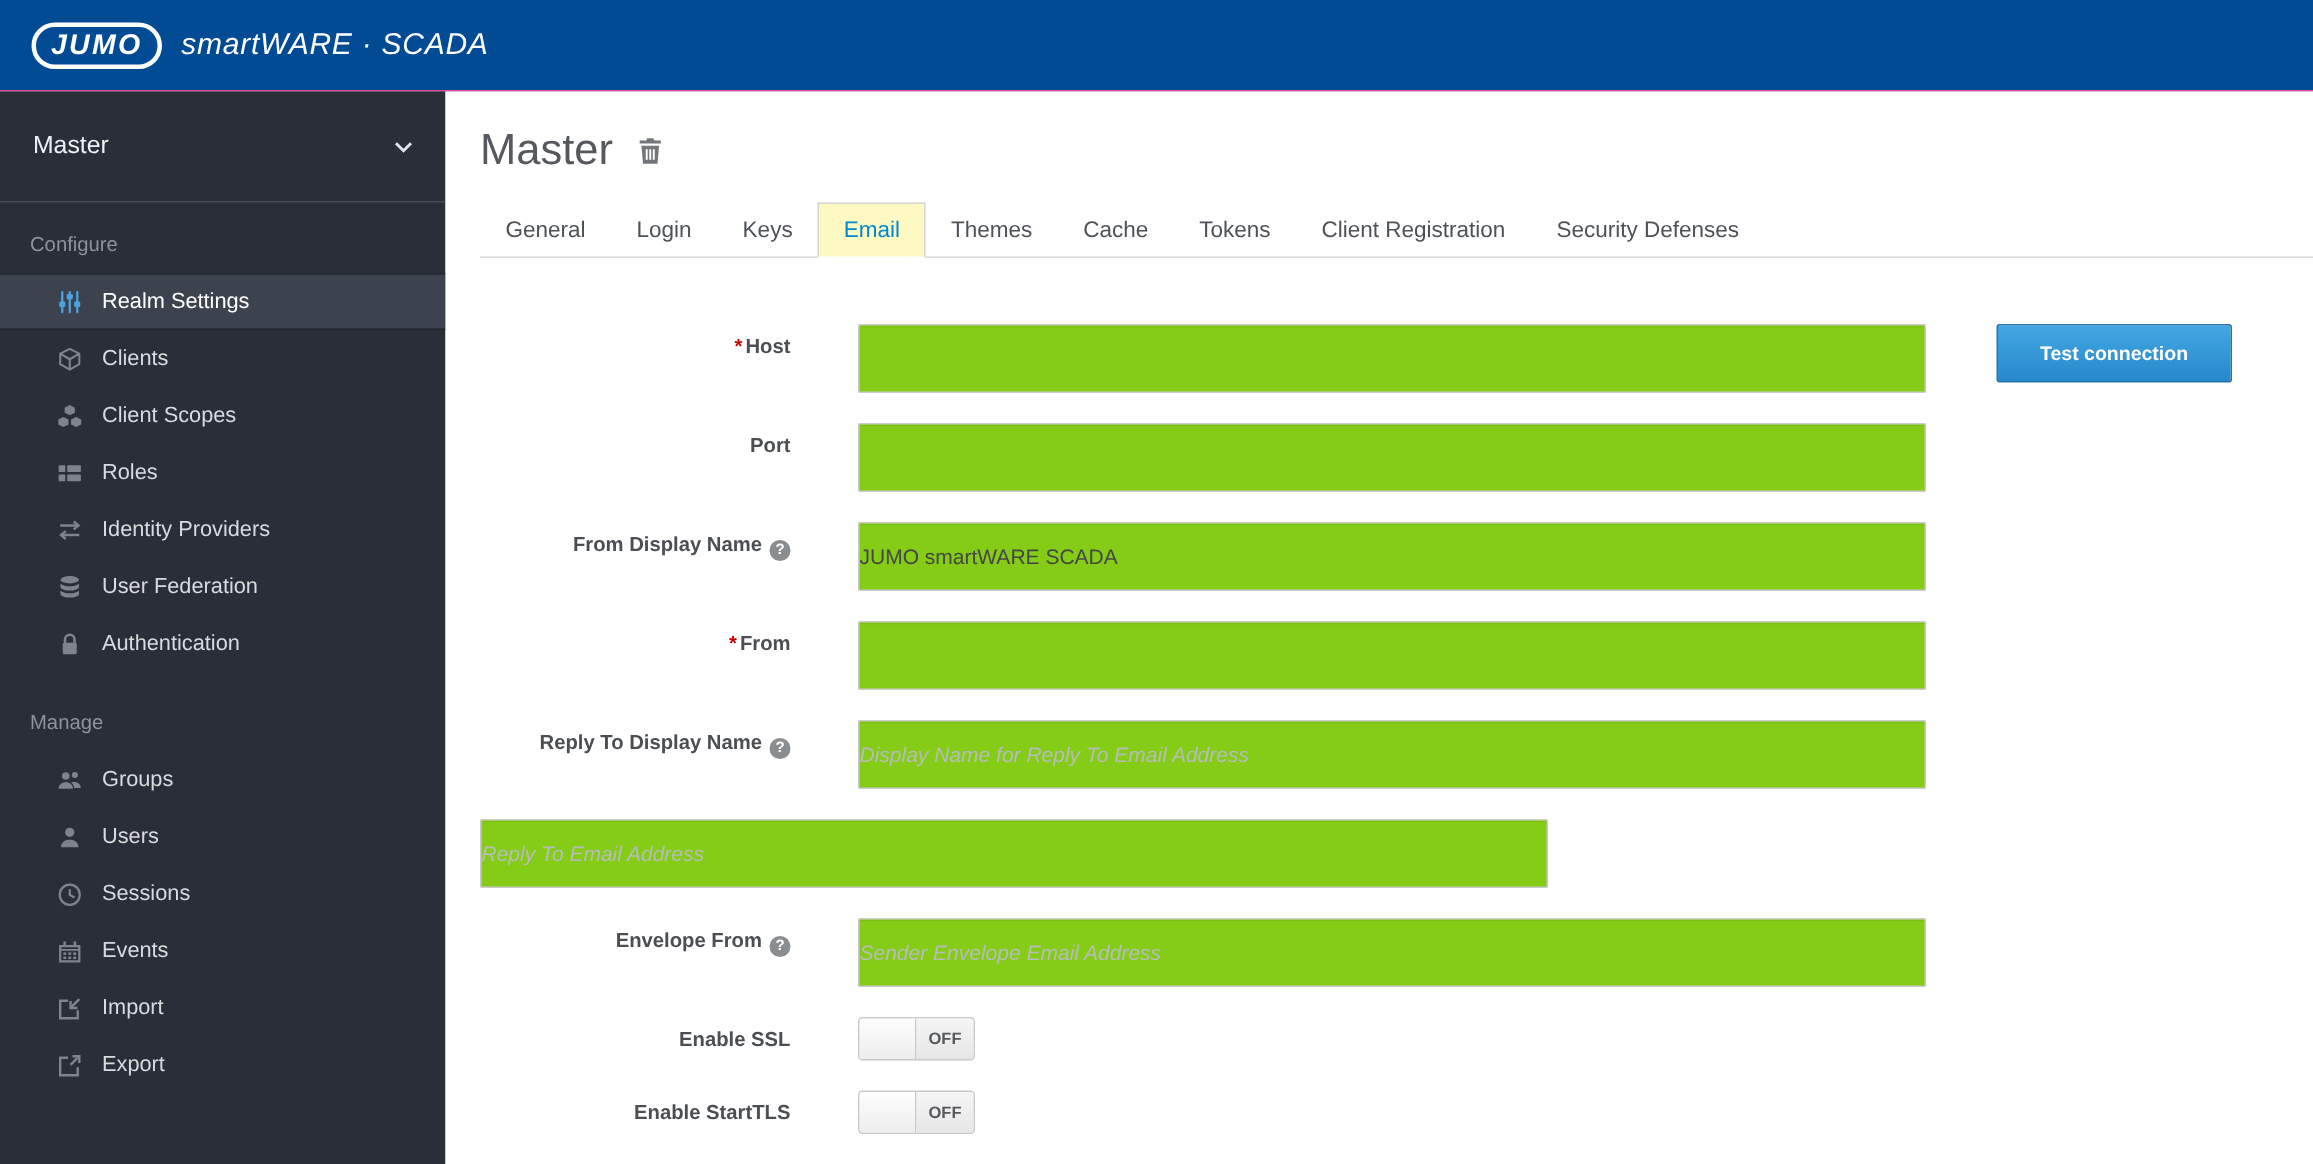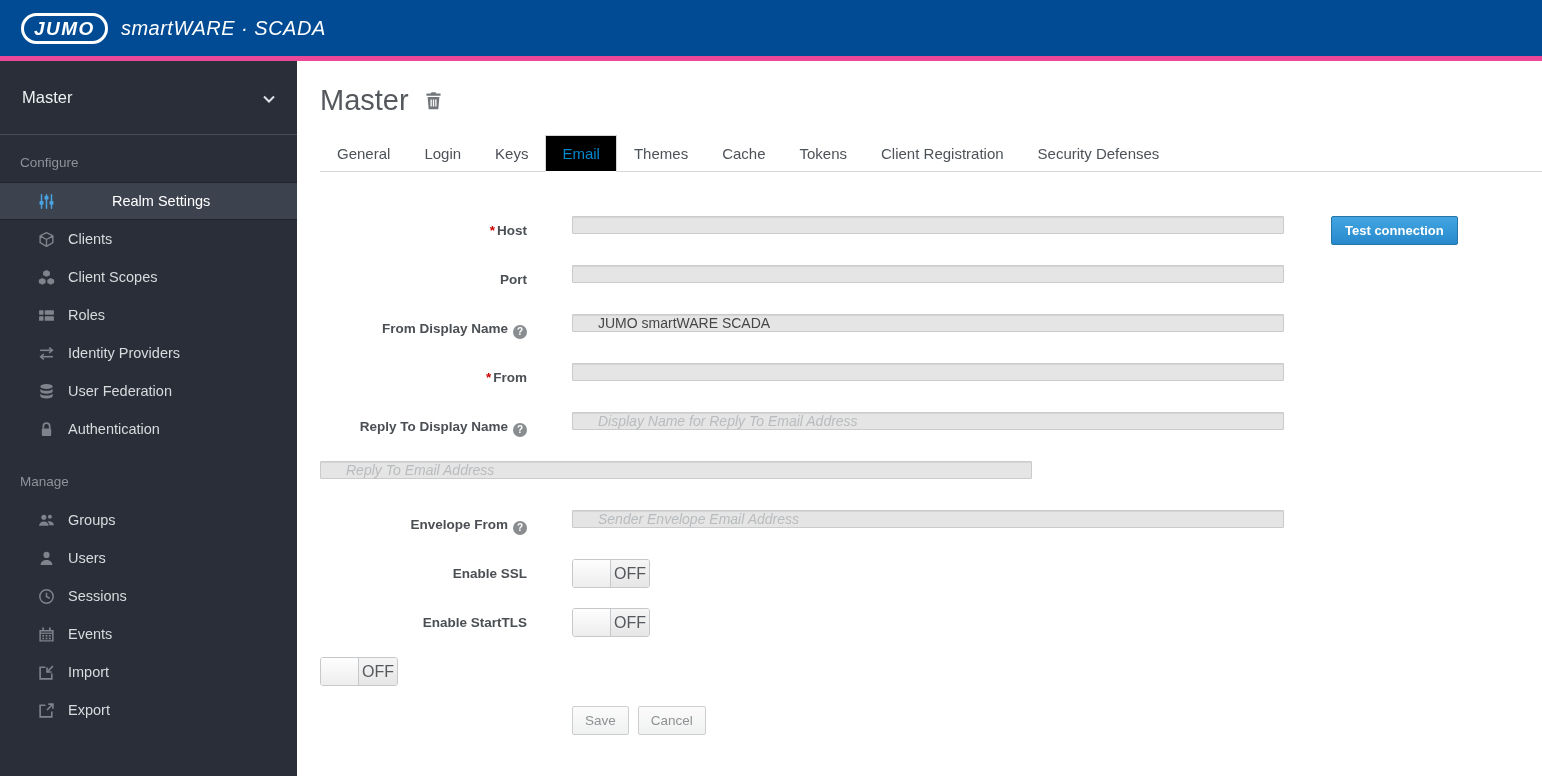--- a/index.html
+++ b/index.html
@@ -6,21 +6,21 @@
   html,body { width:1542px; height:776px; }
   body {
     font-family:"Liberation Sans", sans-serif;
     background:#ffffff;
     position:relative;
     overflow:hidden;
   }
 
   
   .header {
-    height:61px; background:#004b93; border-bottom:5px solid #ec4899;
+    height:61px; background:#004b93; border-bottom:1px solid #ec4899;
     display:flex; align-items:center; padding-left:21px; box-sizing:border-box;
   }
   .logo-pill {
     border:3px solid #fff; border-radius:16px; padding:0 10px;
     color:#fff; font-style:italic; font-weight:bold; font-size:19px;
     letter-spacing:1.5px; line-height:25px;
   }
   .logo-text {
     color:#fff; font-style:italic; font-size:20px; margin-left:13px;
     font-weight:500; letter-spacing:0.5px;
@@ -40,81 +40,80 @@
   .section-label.second { padding-top:26px; }
   .nav-item {
     height:38px; display:flex; align-items:center; padding-left:37px;
     font-size:14.5px; cursor:pointer; color:#d8dadd;
   }
   .nav-icon { width:19px; margin-right:12px; color:#7e838c; display:flex; justify-content:center; align-items:center; }
   .nav-item.active {
     background:#3d434e; color:#fff;
     border-top:1px solid #1f242c; border-bottom:1px solid #1f242c;
     height:36px;
-    gap:44px;
   }
   .nav-item.active .nav-icon { color:#4aa3e0; }
 
   
   .content {
     position:absolute; left:297px; top:61px; right:0; bottom:0;
     padding:23px 0 0 23px; box-sizing:border-box; background:#fff;
   }
   .page-title-row { display:flex; align-items:center; gap:15px; }
   .page-title { font-size:29px; font-weight:300; color:#55595e; }
   .trash-btn { color:#72767b; cursor:pointer; margin-top:5px; }
 
   .tabs { display:flex; margin-top:18px; border-bottom:1px solid #d6d8da; }
   .tab {
     padding:9px 16px; margin-bottom:-1px; font-size:15px; color:#4d5258;
     border:1px solid transparent; cursor:pointer; white-space:nowrap;text-align:center;
   }
   .tab.active {
-    background:#000000; border-color:#d3d5d7; border-bottom-color:#fff; color:#0088ce;
+    background:#fef9c3; border-color:#d3d5d7; border-bottom-color:#fff; color:#0088ce;
   }
 
   
   .form { margin-top:44px; }
   .form-group { display:flex; margin-bottom:20px; min-height:29px; }
   .control-label {
     width:252px; box-sizing:border-box; padding-right:45px; text-align:right;
     font-size:13.5px; font-weight:bold; color:#4b4f54; line-height:29px; white-space:nowrap;
   }
   .required-marker { color:#cc0000; margin-right:2px; }
   .help-icon {
     display:inline-block; width:14px; height:14px; border-radius:50%;
     background:#8a8d90; color:#fff; font-size:10px; line-height:14px;
     text-align:center; font-weight:bold; margin-left:5px; vertical-align:-2px; cursor:pointer;
   }
   .form-control {
-    width:712px; height:18px; box-sizing:border-box;
-    border:1px solid #cbcbcb; border-radius:1px; padding:0 25px;
+    width:712px; height:46px; box-sizing:border-box;
+    border:1px solid #cbcbcb; border-radius:1px; padding:0 0;
     font-size:14px; color:#464646; font-family:inherit;
-    box-shadow:inset 0 1px 1px rgba(0,0,0,0.07); outline:none; background:#e5e5e5;
+    box-shadow:inset 0 1px 1px rgba(0,0,0,0.07); outline:none; background:#84cc16;
   }
   .form-control::placeholder { color:#b9bcbe; font-style:italic; }
   .btn-primary {
-    margin-left:47px; height:29px; padding:0 13px;
+    margin-left:47px; height:39px; padding:0 28px;
     background:linear-gradient(#43a6e2,#2789cc); border:1px solid #2575a8;
     border-radius:2px; color:#fff; font-weight:bold; font-size:13px;
     cursor:pointer; font-family:inherit;
   }
   .switch {
     display:flex; width:78px; height:29px; box-sizing:border-box;
     border:1px solid #c5c9cc; border-radius:3px; overflow:hidden;
     cursor:pointer; background:#fff;
   }
   .switch-handle {
     width:38px; background:linear-gradient(#fefefe,#ededed);
     border-right:1px solid #c5c9cc; box-sizing:border-box;
   }
   .switch-label-off {
     flex:1; display:flex; align-items:center; justify-content:center;
     background:linear-gradient(#f5f5f5,#e6e6e6); color:#55585c;
-    font-size:16px; font-weight:normal;
+    font-size:11px; font-weight:bold;
   }
   .actions { margin-left:252px; display:flex; gap:9px; }
   .btn-default {
     height:29px; padding:0 12px;
     background:linear-gradient(#fbfbfb,#f0f1f1); border:1px solid #cdced0;
     border-radius:2px; color:#8f9194; font-size:13.5px; cursor:pointer; font-family:inherit;
   }
 </style>
 </head>
 <body>

